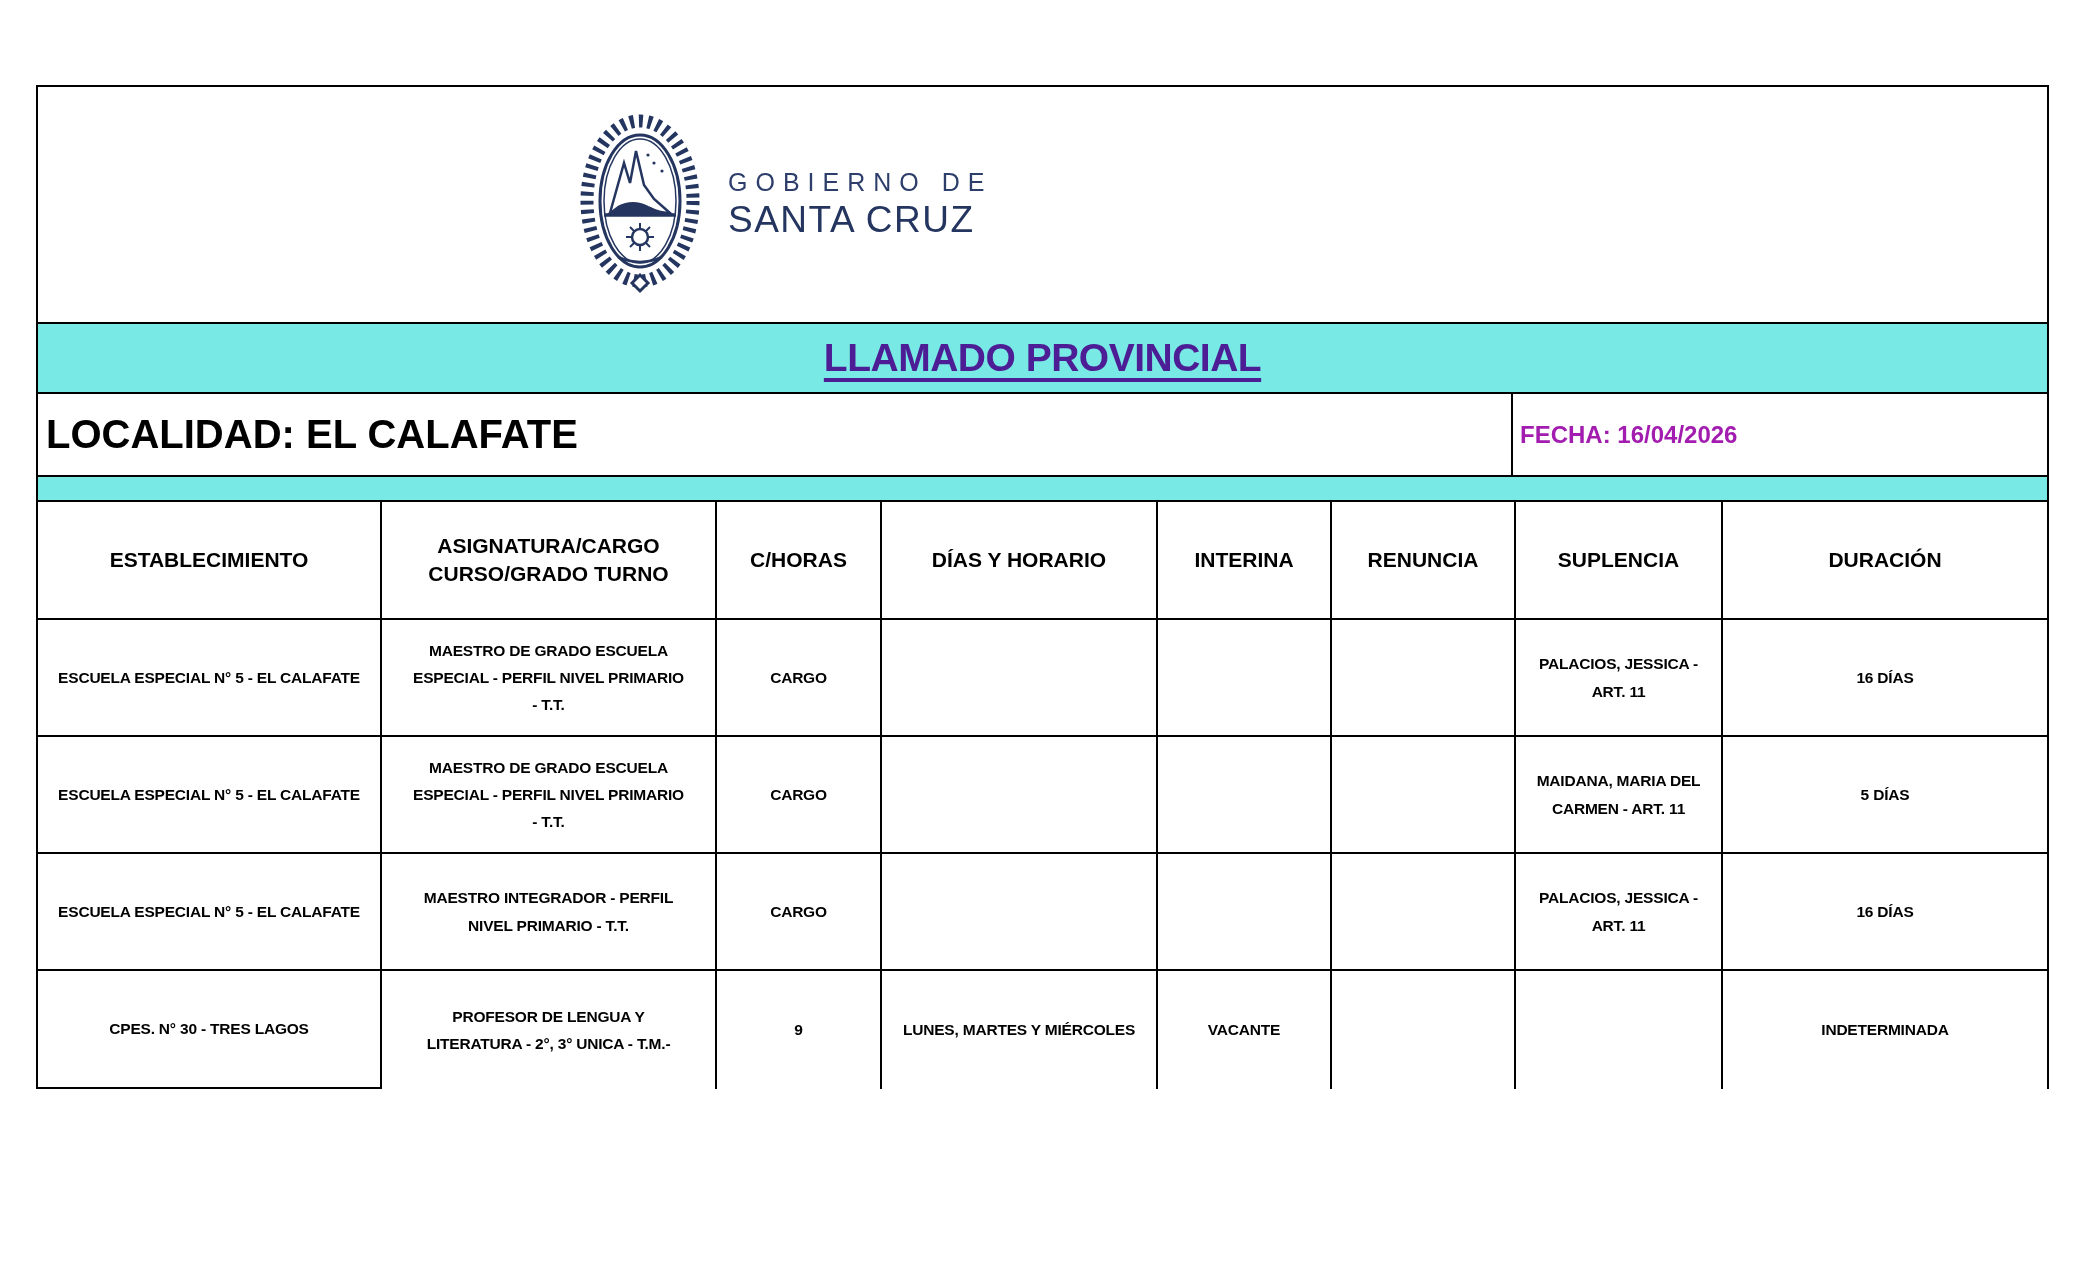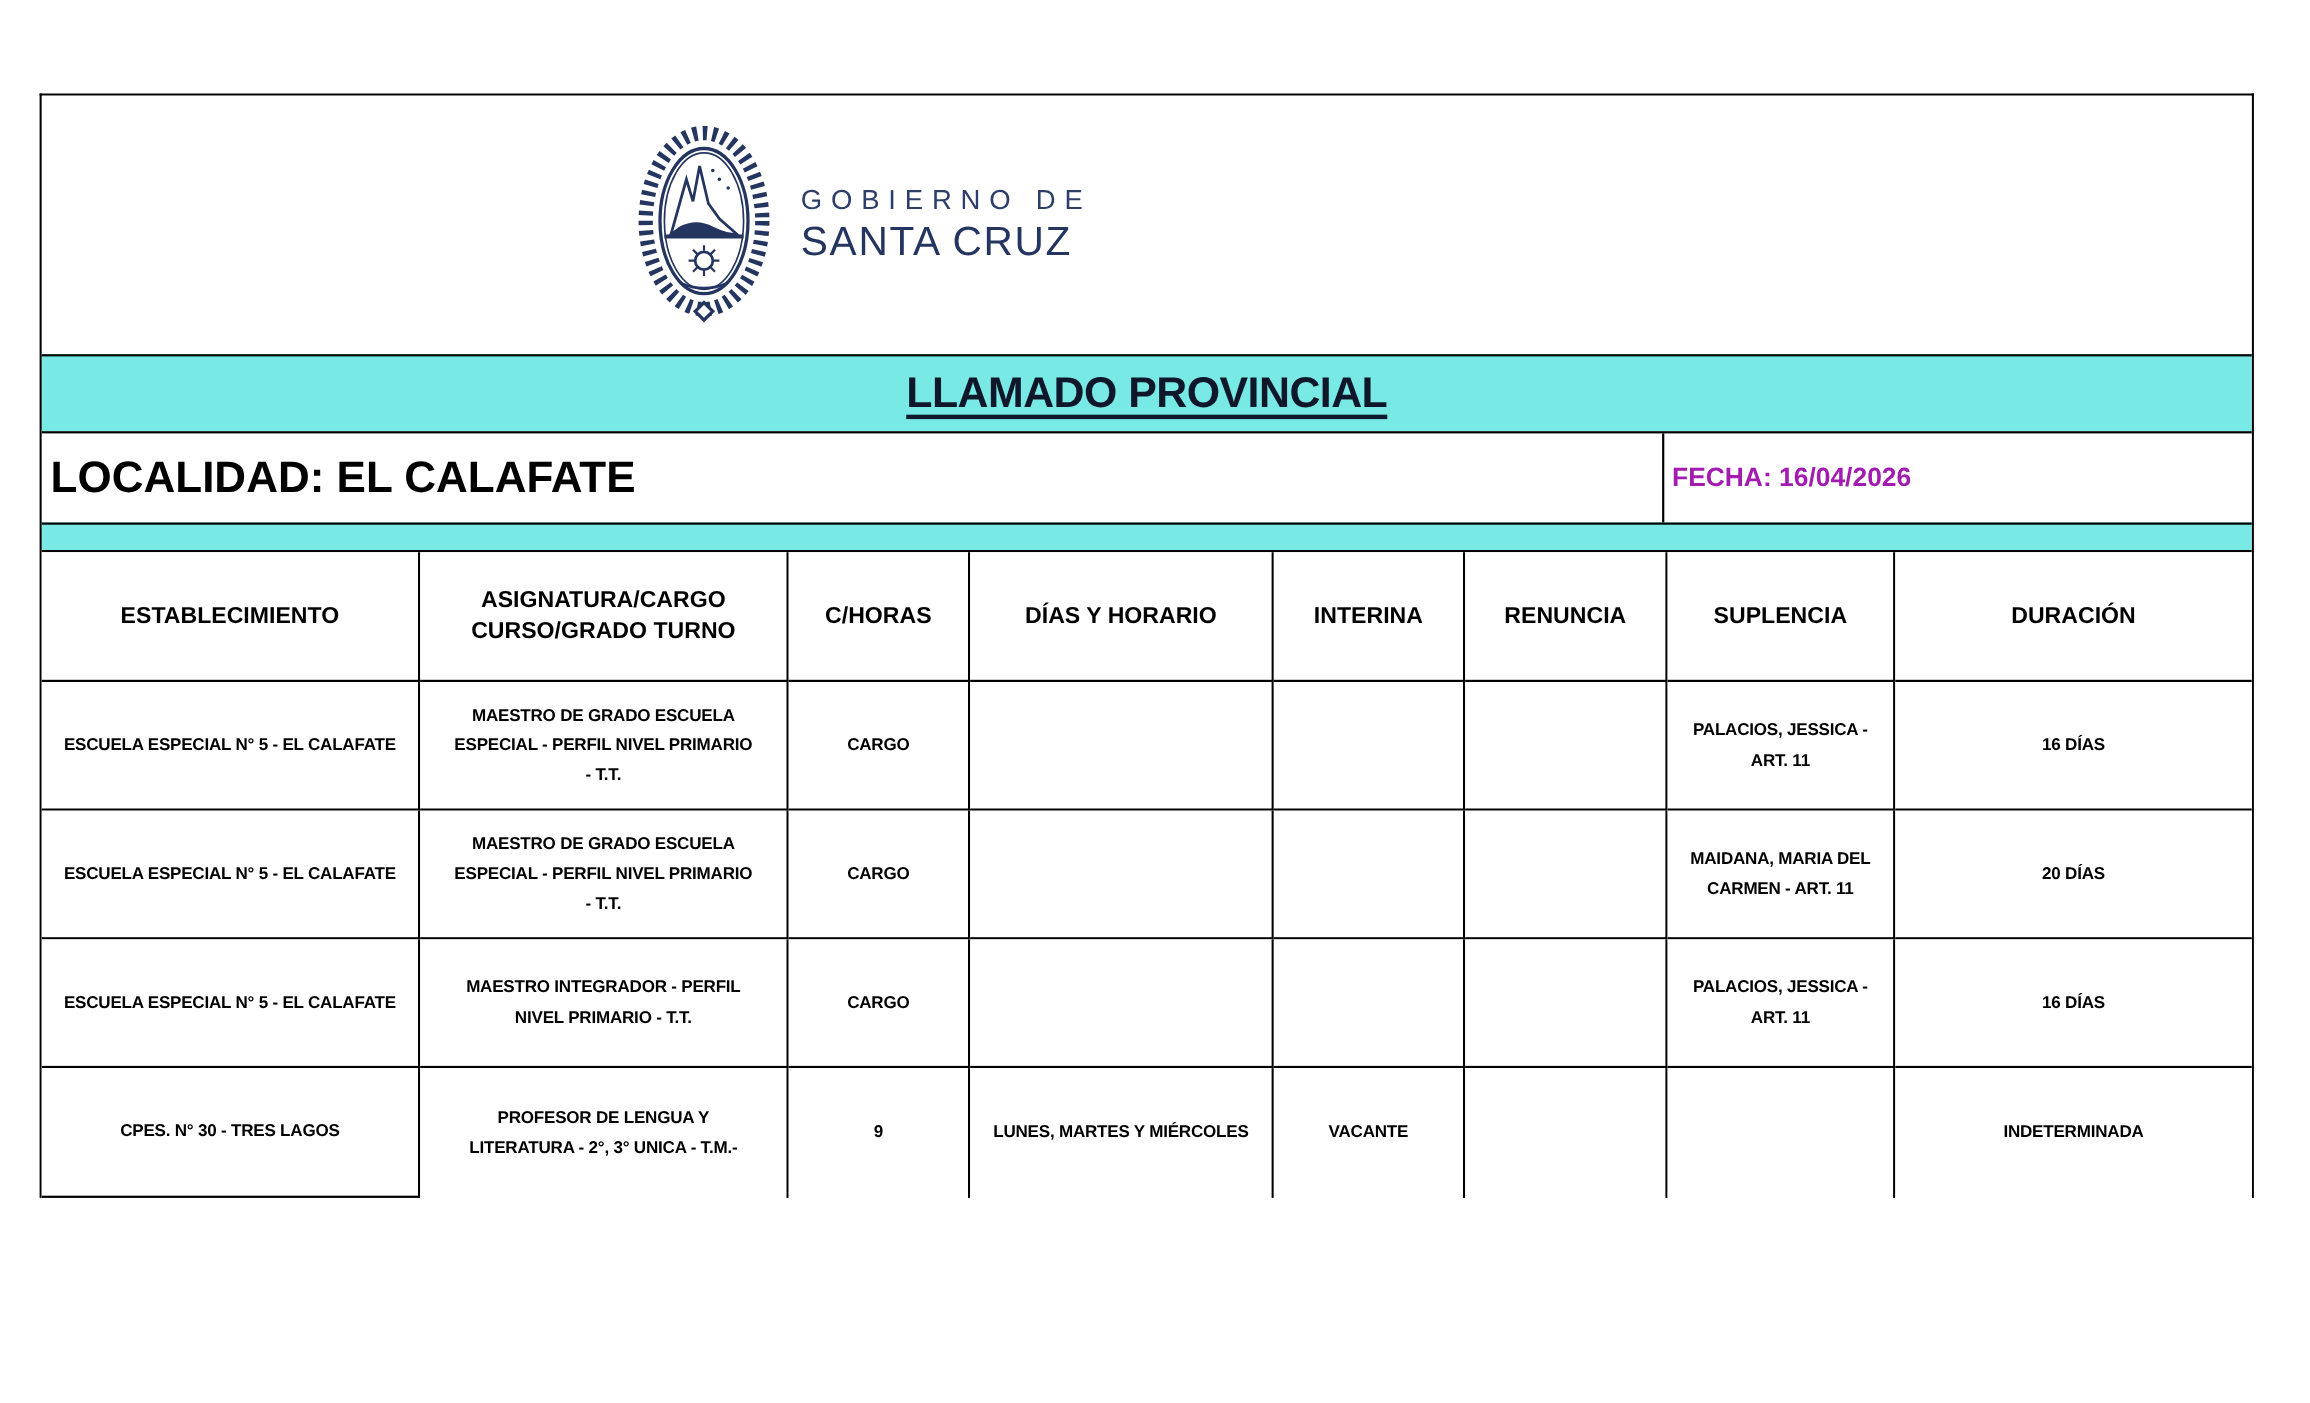--- a/index.html
+++ b/index.html
@@ -39,21 +39,21 @@
   }
 
   
   .banner {
     height: 70px;
     background: #78e9e4;
     border-top: 2px solid #000;
     display: flex; align-items: center; justify-content: center;
   }
   .banner-title {
-    font-size: 39px; font-weight: 700; color: #0f172a;
+    font-size: 39px; font-weight: 700; color: #4c1d95;
     letter-spacing: -0.5px;
     text-decoration: underline;
     text-decoration-thickness: 4px;
     text-underline-offset: 7px;
   }
 
   
   .info-row { display: flex; height: 83px; border-top: 2px solid #000; background: #fff; }
   .loc-cell {
     flex: 0 0 1473px;
@@ -180,21 +180,21 @@
     </div>
 
     <div class="trow body">
       <div class="cell c0">ESCUELA ESPECIAL N° 5 - EL CALAFATE</div>
       <div class="cell c1">MAESTRO DE GRADO ESCUELA ESPECIAL - PERFIL NIVEL PRIMARIO - T.T.</div>
       <div class="cell c2">CARGO</div>
       <div class="cell c3"></div>
       <div class="cell c4"></div>
       <div class="cell c5"></div>
       <div class="cell c6">MAIDANA, MARIA DEL CARMEN - ART. 11</div>
-      <div class="cell c7">20 DÍAS</div>
+      <div class="cell c7">5 DÍAS</div>
     </div>
 
     <div class="trow body">
       <div class="cell c0">ESCUELA ESPECIAL N° 5 - EL CALAFATE</div>
       <div class="cell c1">MAESTRO INTEGRADOR - PERFIL NIVEL PRIMARIO - T.T.</div>
       <div class="cell c2">CARGO</div>
       <div class="cell c3"></div>
       <div class="cell c4"></div>
       <div class="cell c5"></div>
       <div class="cell c6">PALACIOS, JESSICA - ART. 11</div>

